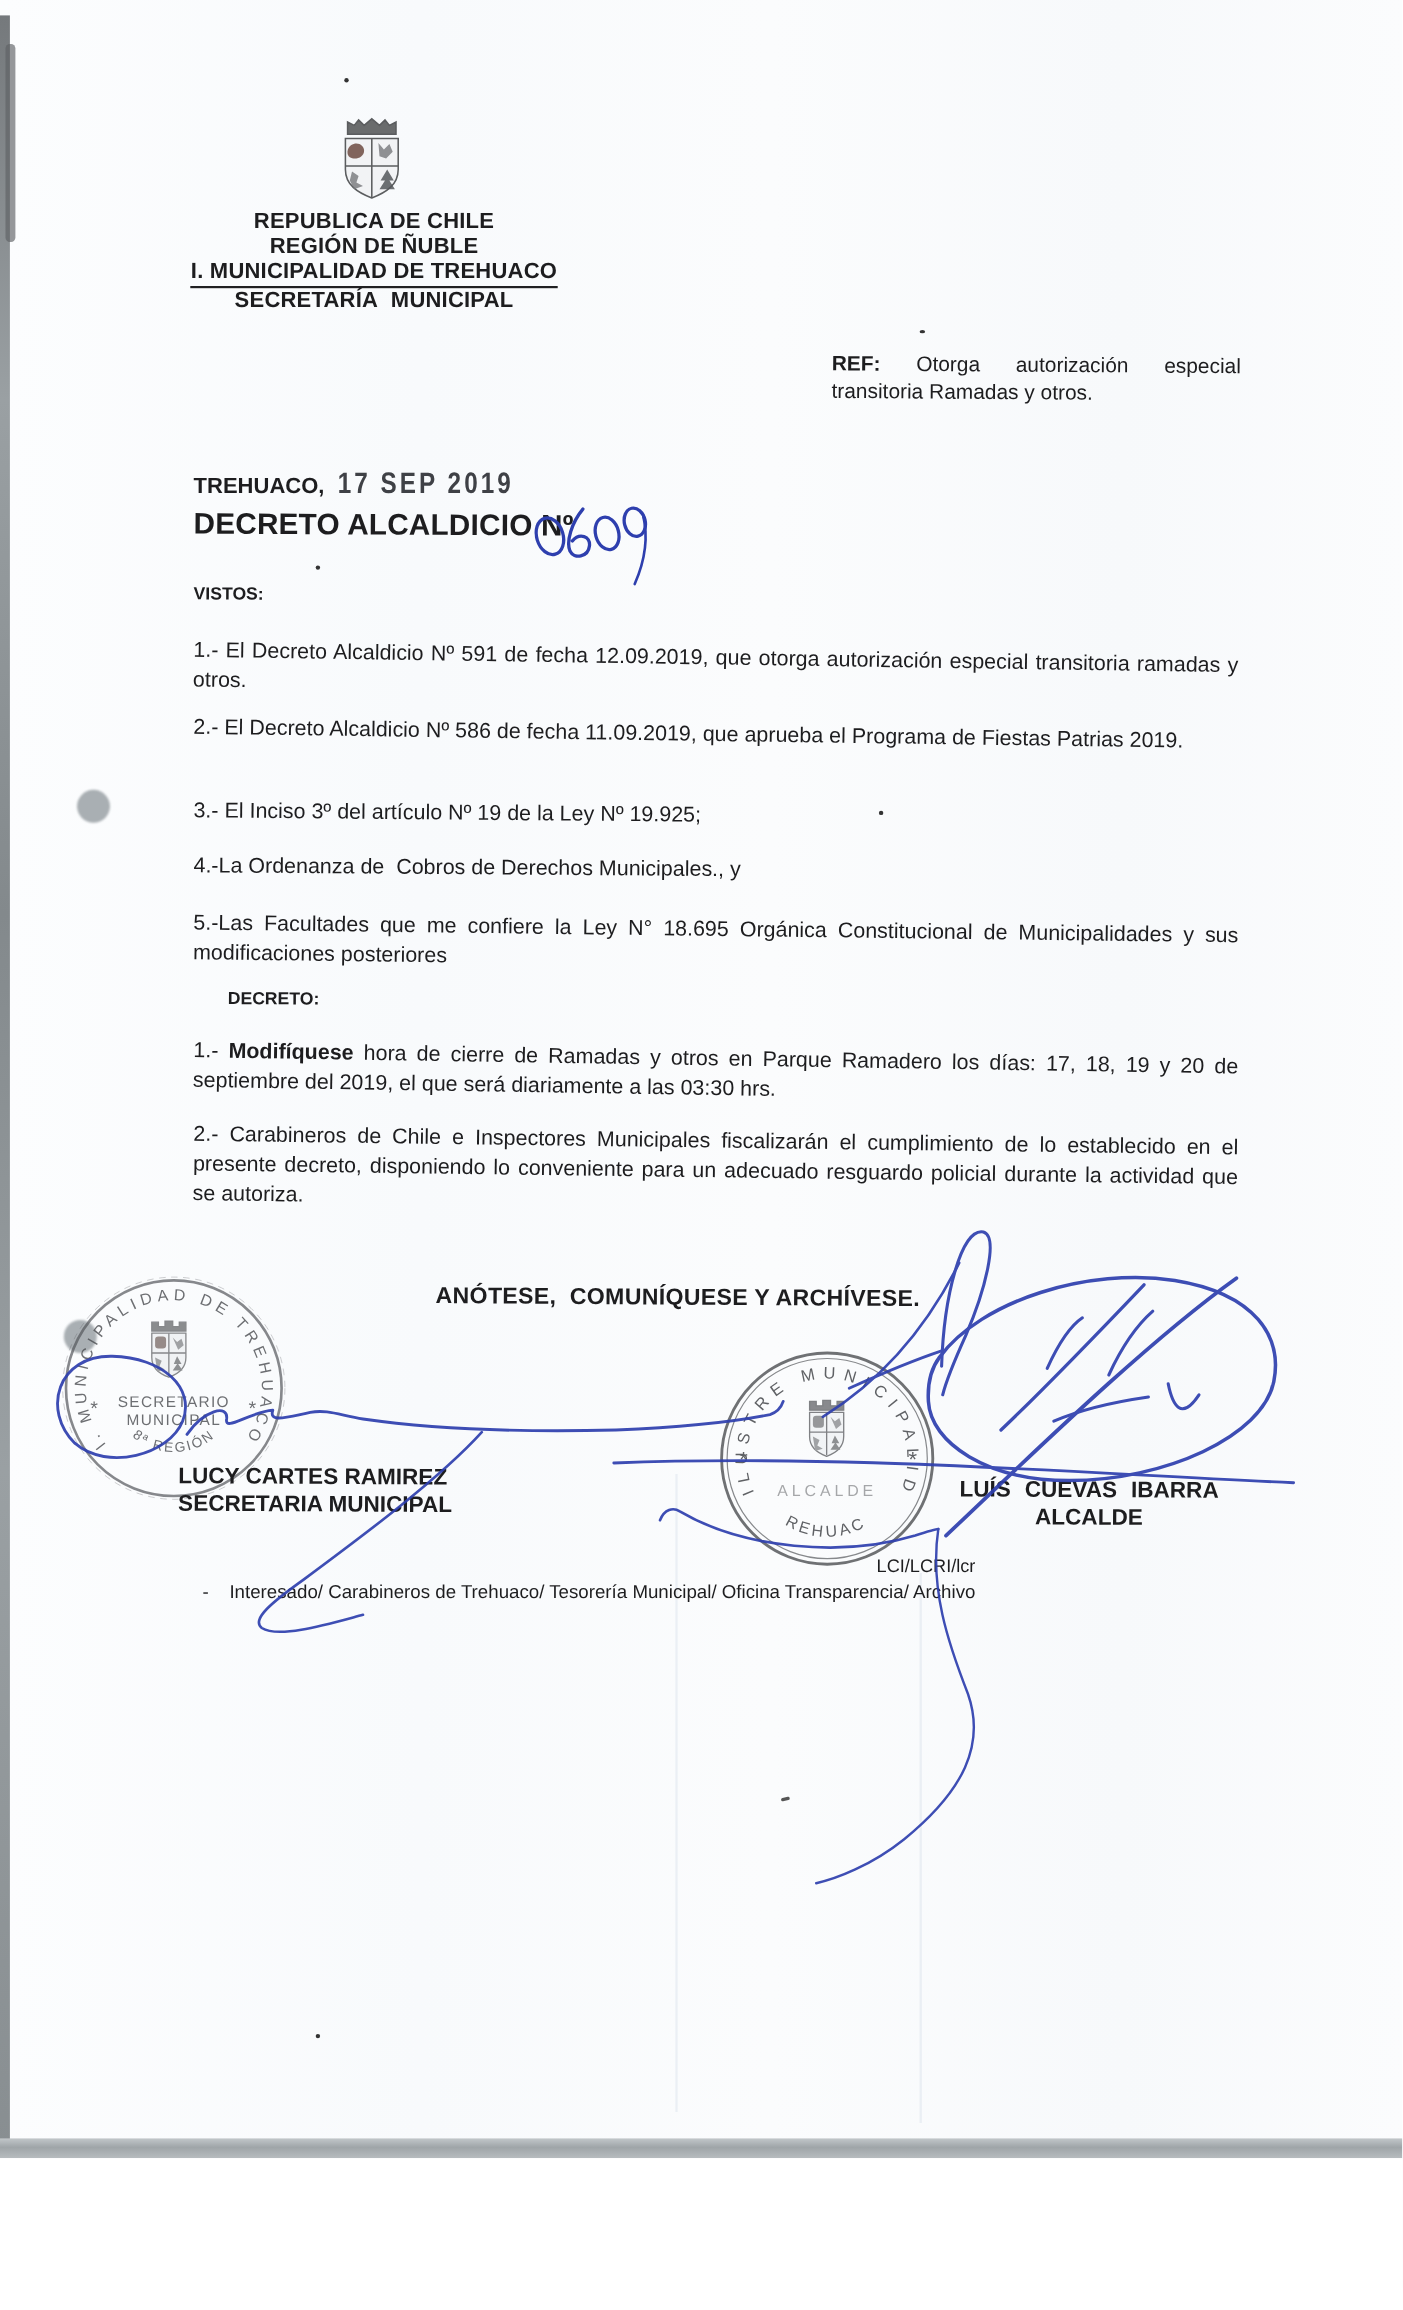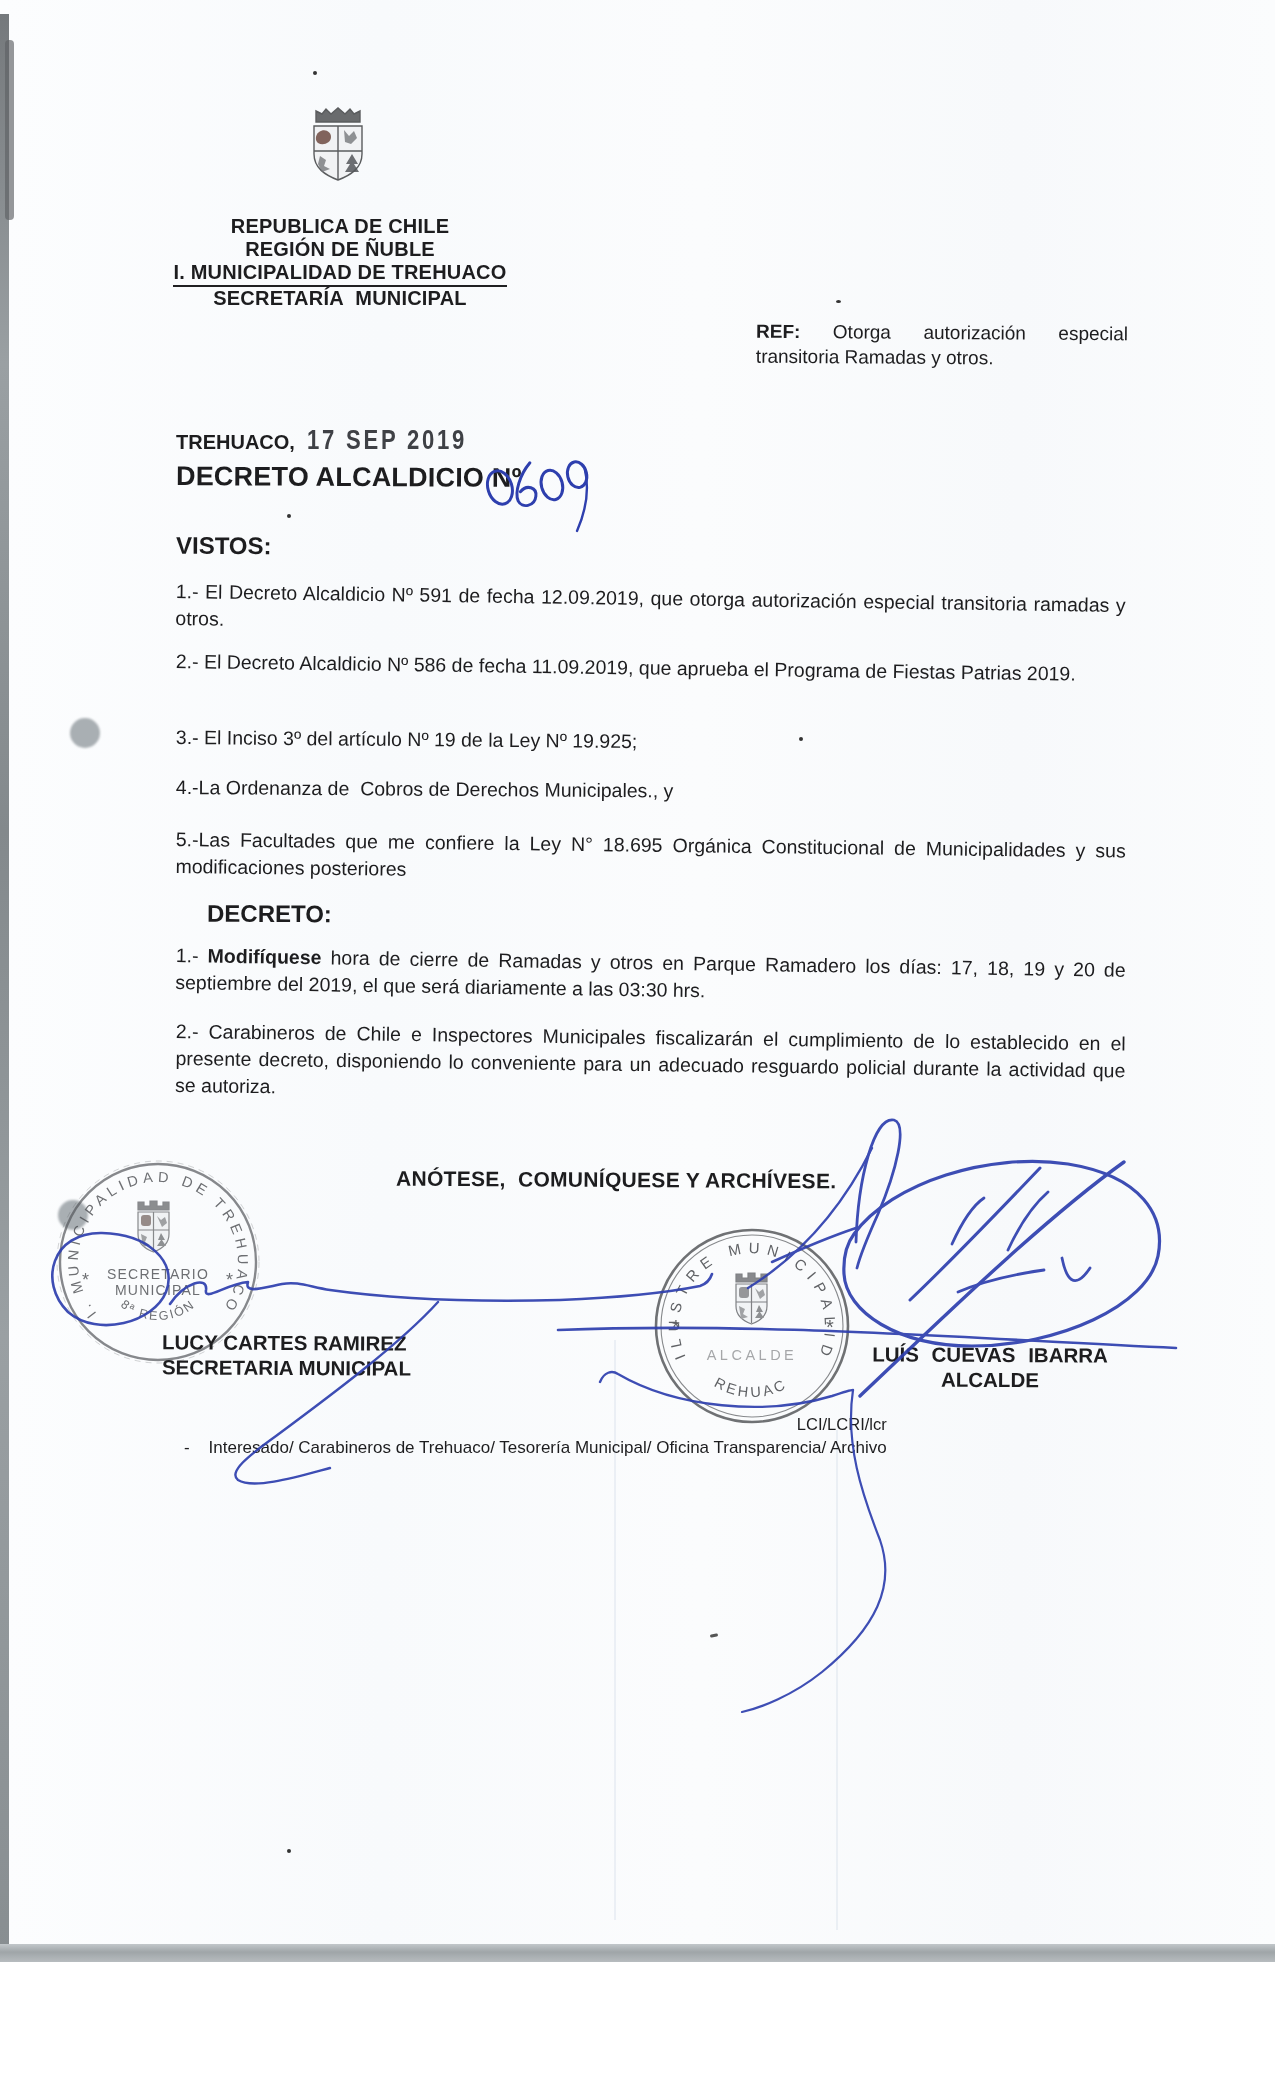--- a/index.html
+++ b/index.html
@@ -13,33 +13,33 @@
   .edge-left{left:0;top:14px;width:9px;height:1944px;
     background:linear-gradient(180deg,#75797c,#9aa0a3 18%,#83898c 42%,#9aa0a3 68%,#888e91);}
   .edge-left-blotch{left:5px;top:40px;width:9px;height:180px;background:#5d6164;border-radius:4px;opacity:.65;}
   .edge-bottom{left:0;top:1944px;width:1275px;height:18px;
     background:linear-gradient(180deg,#c2c7ca,#9fa5a8 45%,#b7bcbf);}
   .below-paper{left:0;top:1962px;width:1275px;height:138px;background:#ffffff;}
   .hole{width:30px;height:30px;border-radius:50%;background:#a9afb3;filter:blur(1px);}
   .speck{background:#333;border-radius:50%;}
   .scanline{background:#e4eaf1;opacity:.7;}
   
-  .hdr{left:140px;top:190px;width:400px;text-align:center;font-weight:bold;font-size:20px;line-height:23px;letter-spacing:.2px;margin-top:25px;}
+  .hdr{left:140px;top:190px;width:400px;text-align:center;font-weight:bold;font-size:20px;line-height:23px;letter-spacing:.2px;}
   .hdr .u{display:inline-block;border-bottom:2.2px solid #202022;padding-bottom:1px;}
   
   .ref{left:756px;top:320px;width:372px;font-size:19px;line-height:25px;text-align:justify;transform:rotate(.4deg);}
   .ref b{font-weight:bold;}
   
   .dateline{left:176px;top:392px;font-size:20px;font-weight:bold;white-space:nowrap;margin-top:36px;}
   .datestamp{display:inline-block;margin-left:12px;font-weight:600;font-size:24px;color:#3f4146;
     letter-spacing:3px;transform:scale(.92,1.12);transform-origin:left bottom;vertical-align:-1px;}
   
   .dtitle{left:176px;top:462px;font-size:27px;font-weight:bold;letter-spacing:.2px;transform:rotate(.3deg);white-space:nowrap;}
   
-  .h-sec{font-weight:bold;font-size:24px;}
+  .h-sec{font-weight:bold;font-size:16px;}
   .para{width:950px;font-size:19.5px;line-height:27px;text-align:justify;transform-origin:left top;}
   .closing{left:396px;top:1168px;font-size:21px;font-weight:bold;letter-spacing:.3px;transform:rotate(.35deg);white-space:nowrap;}
   .sigblock{font-weight:bold;font-size:20.5px;line-height:25px;}
   .footer{font-size:16.5px;line-height:21px;}
   .footer .u{text-decoration:underline;}
   .ink{stroke:#2e3fae;fill:none;stroke-linecap:round;stroke-linejoin:round;}
   .stamp{opacity:.82;}
   .stamp text{font-family:"Liberation Sans",sans-serif;}
 </style>
 </head>

